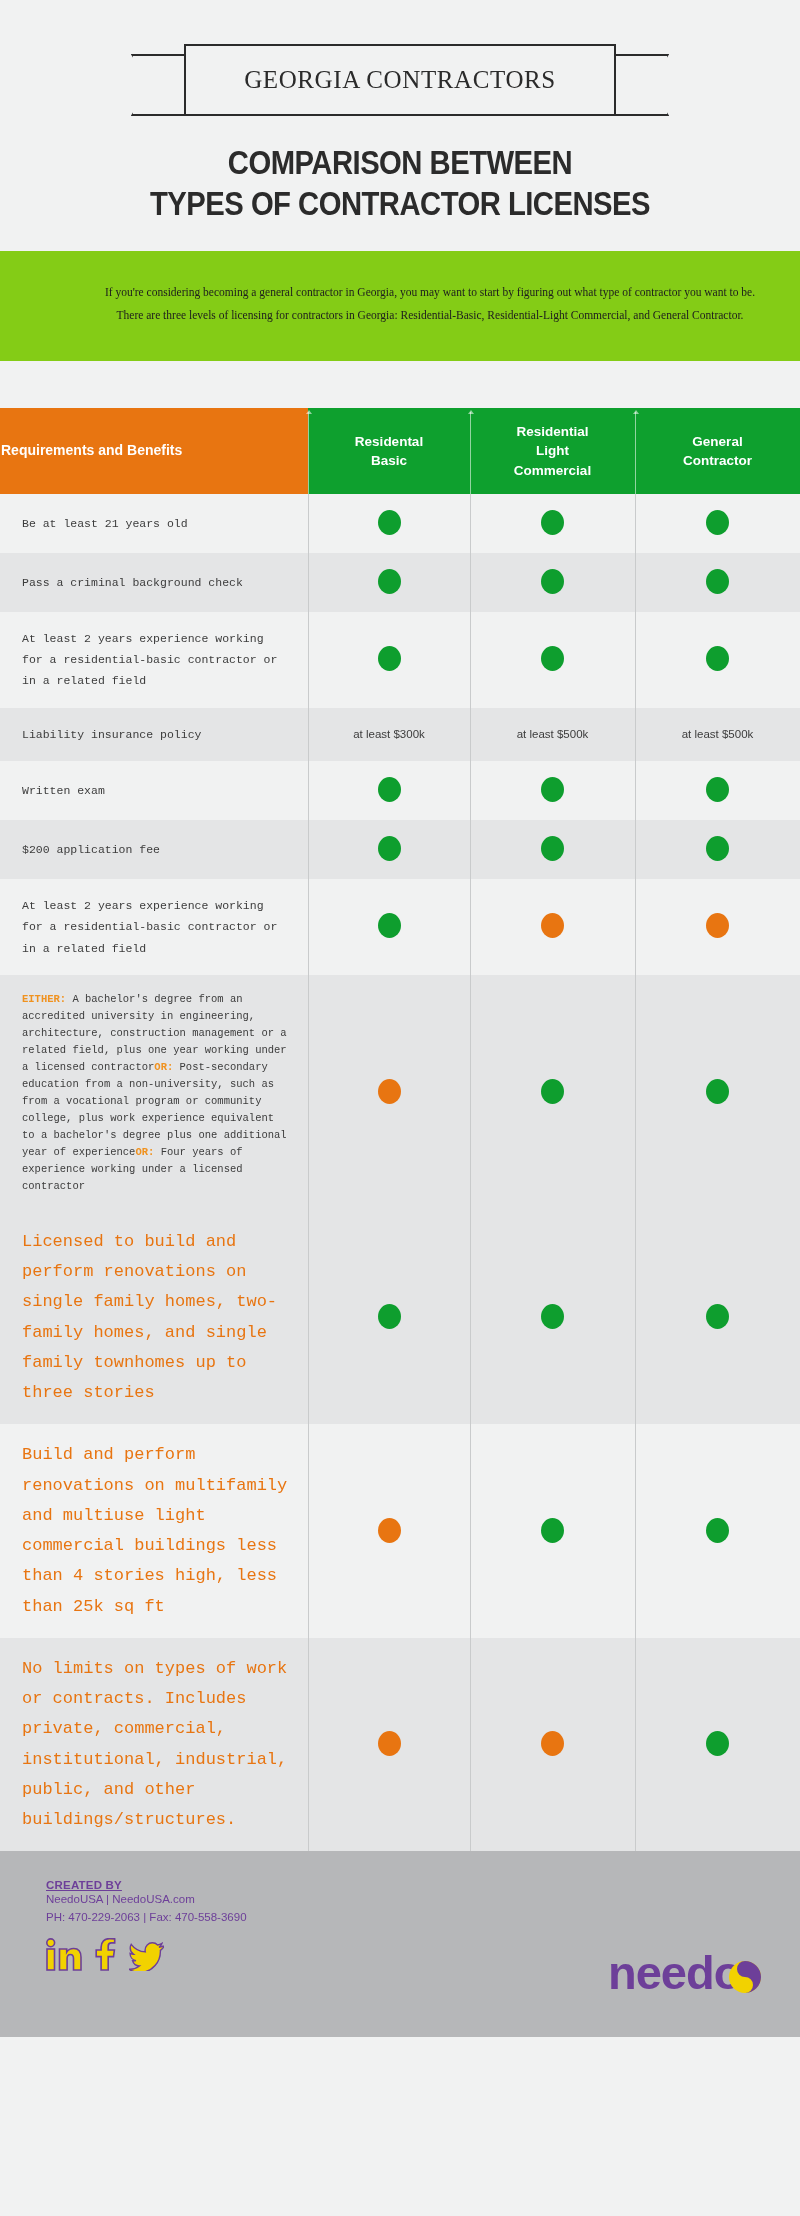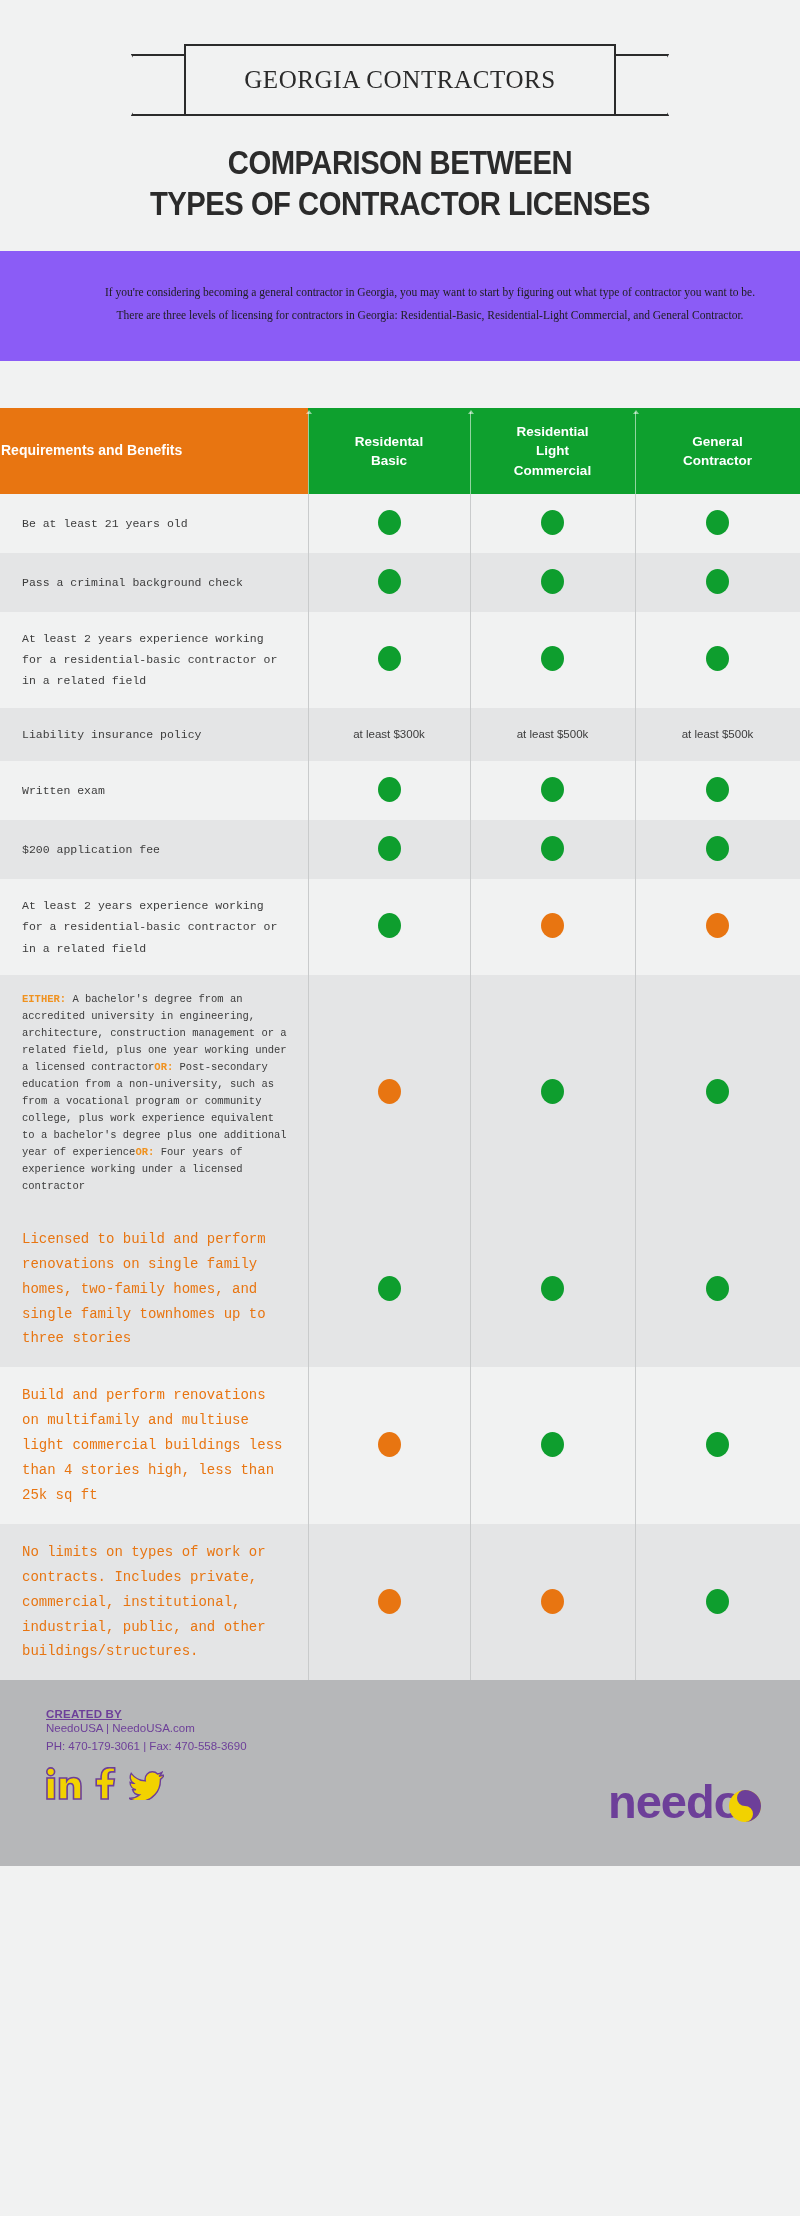--- a/index.html
+++ b/index.html
@@ -70,21 +70,21 @@
     font-weight: bold;
     font-size: 34px;
     line-height: 1.22;
     letter-spacing: -0.6px;
     transform: scaleX(0.86);
   }
   .main-title span { display: block; }
 
   
   .intro-band {
-    background: #8b5cf6;
+    background: #84cc16;
     padding: 30px 40px 34px 100px;
   }
   .intro-text {
     font-family: "Liberation Serif", serif;
     font-size: 11.5px;
     line-height: 2.0;
     text-align: center;
     color: #1d1d1d;
   }
 
@@ -145,21 +145,21 @@
   tbody tr.even td { background: #e4e5e6; }
 
   td.label {
     padding-left: 22px;
     padding-right: 18px;
     font-size: 11.5px;
     line-height: 1.85;
     color: #3c3c3c;
     font-family: Liberation Mono, monospace;
   }
-  td.label.orange-text { color: #e87511; font-size: 14px; line-height: 1.78; }
+  td.label.orange-text { color: #e87511; font-size: 17px; line-height: 1.78; }
   td.label.small { font-size: 10.5px; line-height: 1.62; }
 
   td.mark {
     text-align: center;
     position: relative;
     font-size: 11.5px;
     color: #3c3c3c;
   }
   td.mark::before {
     content: "";
@@ -327,21 +327,21 @@
           <td class="mark"><span class="dot orange"></span></td>
           <td class="mark"><span class="dot orange"></span></td>
           <td class="mark"><span class="dot green"></span></td>
         </tr>
       </tbody>
   </table>
 
   <div class="footer">
     <div class="footer-created">CREATED BY</div>
     <div class="footer-line">NeedoUSA | NeedoUSA.com</div>
-    <div class="footer-line">PH: 470-179-3061 | Fax: 470-558-3690</div>
+    <div class="footer-line">PH: 470-229-2063 | Fax: 470-558-3690</div>
 
     <div class="socials">
       <span class="soc-in">
         <svg width="36" height="33" viewBox="0 0 36 33">
           <g fill="#f2d200" stroke="#6d3f99" stroke-width="1.6">
             <rect x="1" y="11" width="7.5" height="21"></rect>
             <circle cx="4.7" cy="4.8" r="3.9"></circle>
             <path d="M13.5 32 V11 h7.2 v3.2 c1.6-2.6 4.2-3.7 7-3.7 5 0 7.3 3.2 7.3 8.7 V32 h-7.5 V20.6 c0-2.5-.9-4.1-3.1-4.1-1.9 0-3.3 1.4-3.3 4.1 V32z"></path>
           </g>
         </svg>

